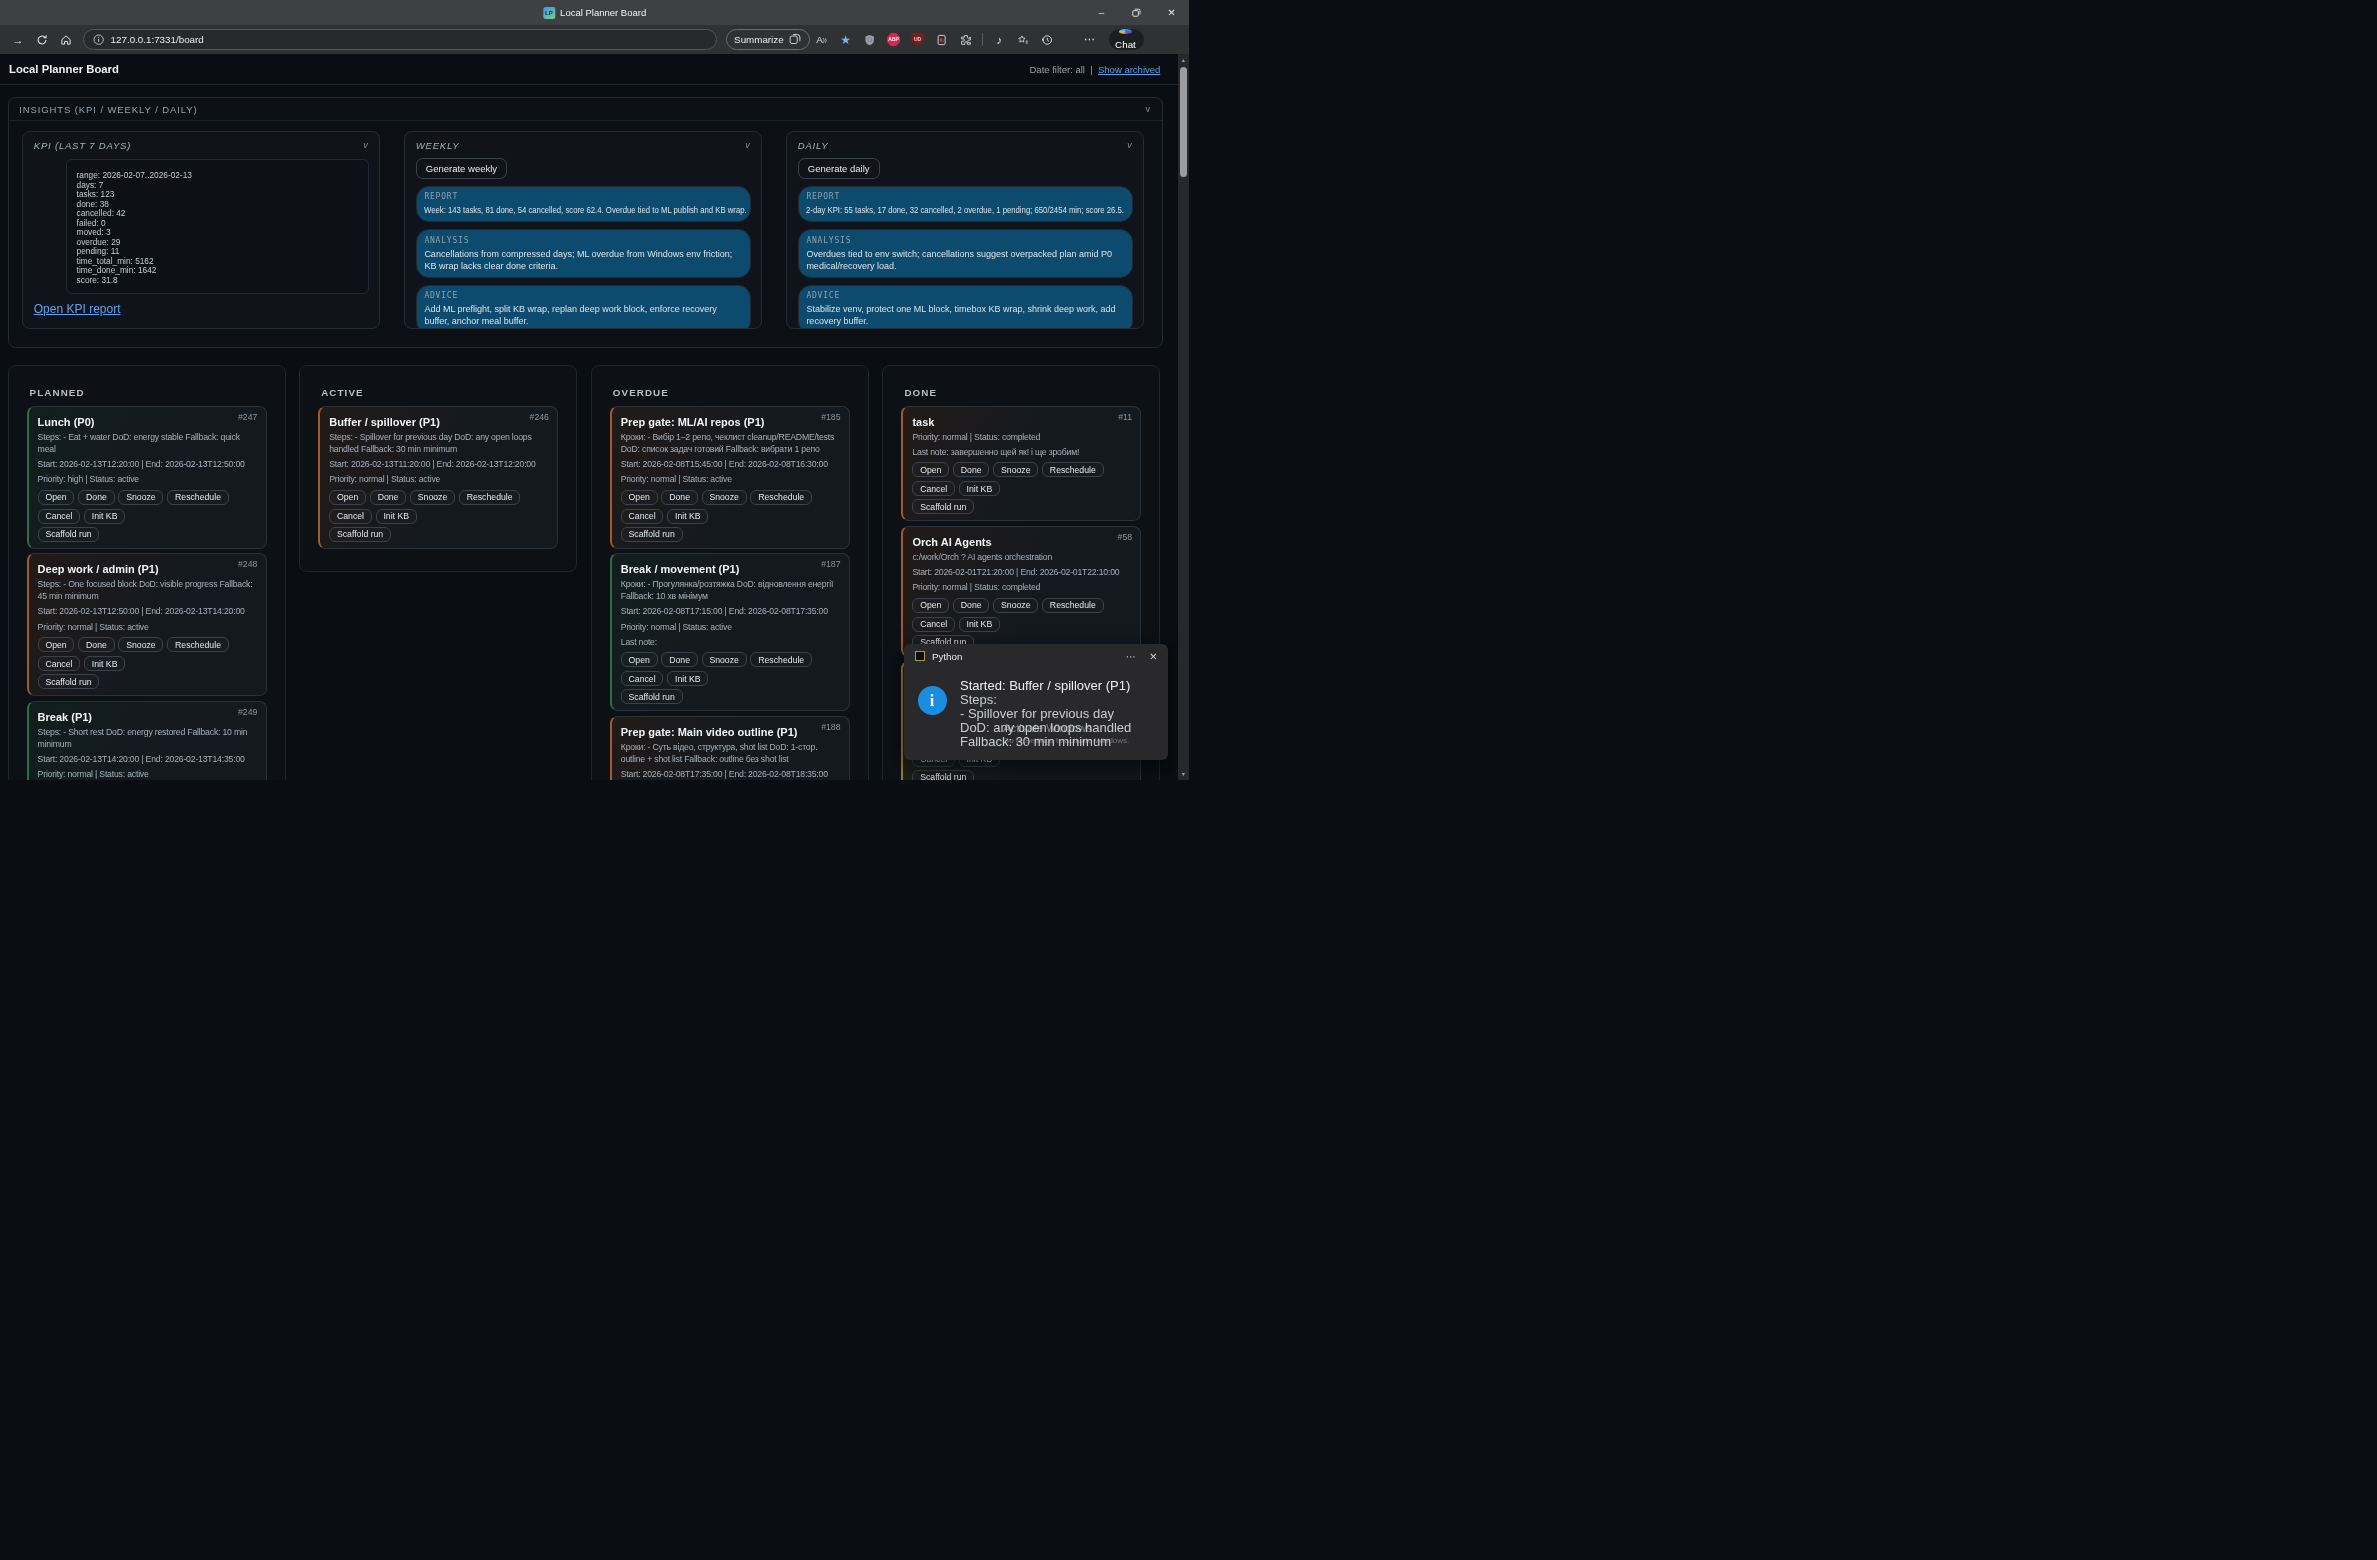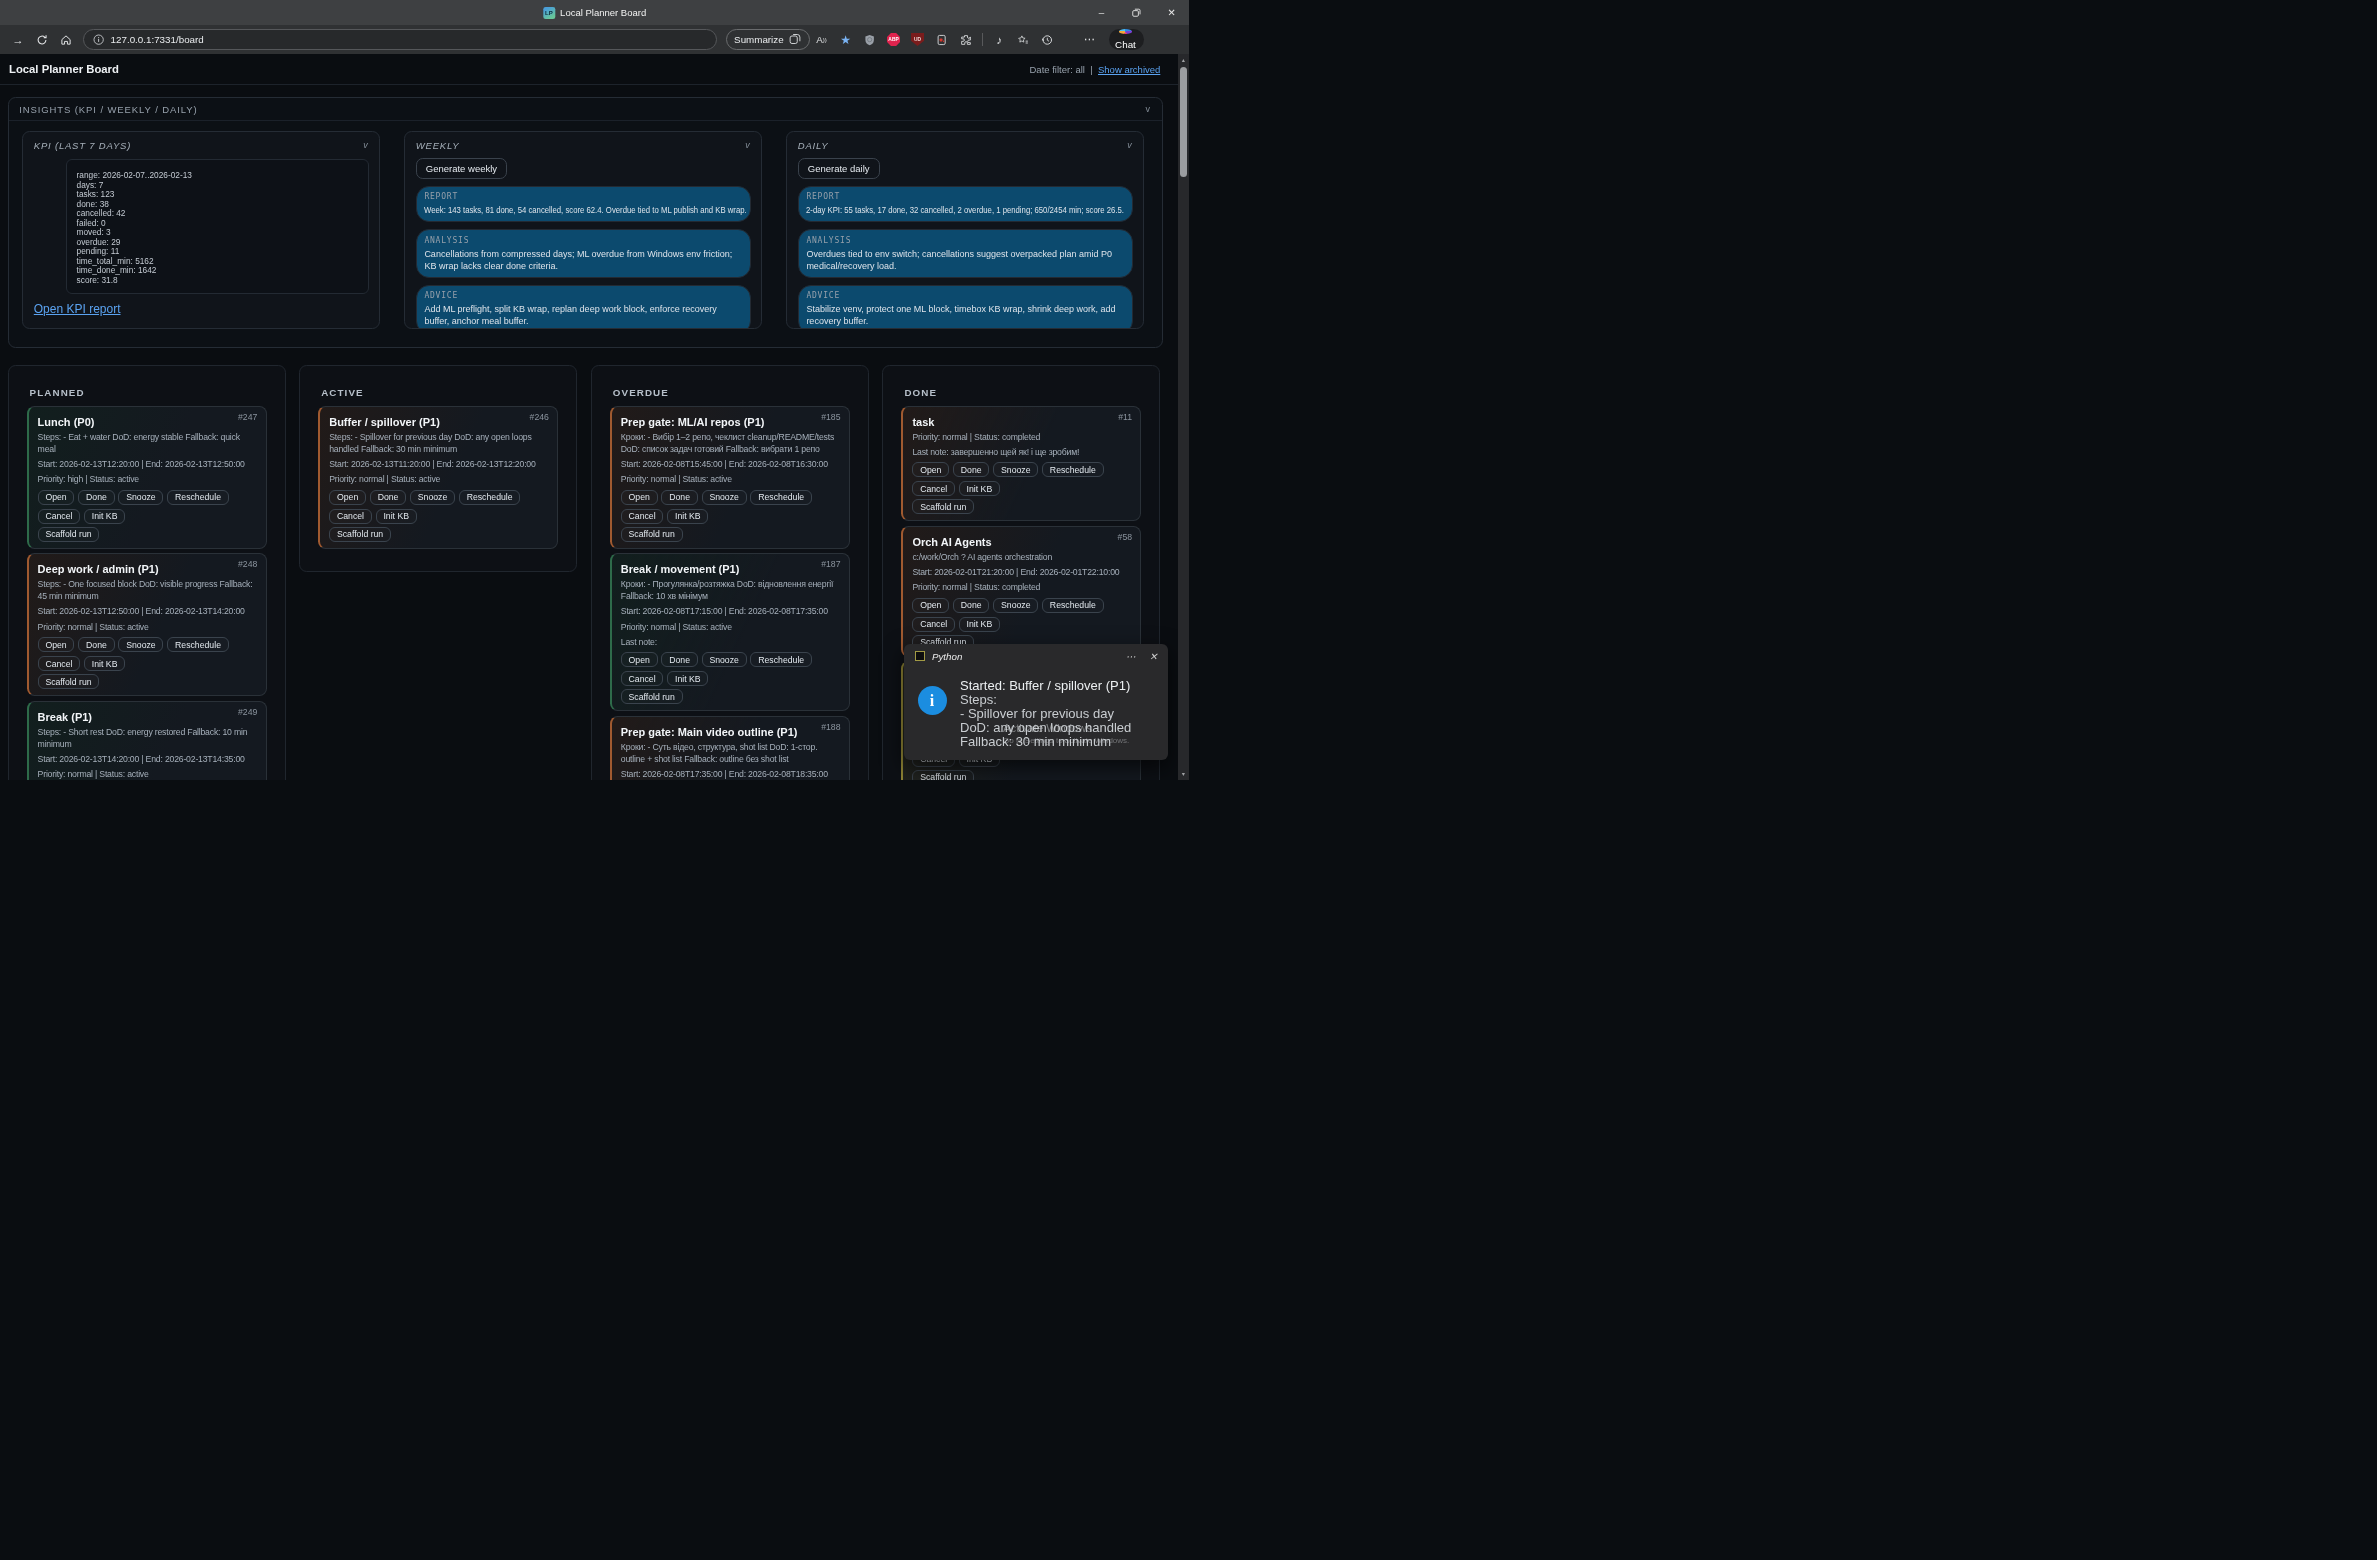--- a/index.html
+++ b/index.html
@@ -79,21 +79,21 @@
   .card-title { font-size:11px; font-weight:700; color:#f2f5f8; margin-top:4.5px; }
   .card-line { font-size:8.7px; letter-spacing:-0.2px; color:#a6b0bb; margin-top:3px; line-height:1.4; }
   .btn-row { margin-top:4.5px; display:flex; flex-wrap:wrap; gap:3.8px; }
   .btn-row + .btn-row { margin-top:3px; }
   .cbtn { font-size:8.7px; color:#e2e8ee; padding:1.5px 6.8px; border:0.8px solid #3a434d; border-radius:6px;
           background:rgba(255,255,255,0.015); height:15px; display:flex; align-items:center; cursor:pointer; }
 
   
   .toast { position:absolute; left:904px; top:590px; width:264px; height:116px; background:#29292b;
            border-radius:6px; box-shadow:0 7.6px 21px rgba(0,0,0,0.65); z-index:40; }
-  .toast-header { position:absolute; top:6.8px; left:11.3px; right:10.6px; display:flex; align-items:center; gap:6.8px;font-style:italic; }
+  .toast-header { position:absolute; top:6.8px; left:11.3px; right:10.6px; display:flex; align-items:center; gap:6.8px; }
   .py-icon { width:9.8px; height:9.8px; background:#0e0e0e; border:1.1px solid #a29a45; }
   .toast-app { color:#e9e9e9; font-size:9.8px; }
   .toast-controls { margin-left:auto; display:flex; gap:13.6px; color:#cfcfcf; font-size:9.8px; }
   .toast-info { position:absolute; left:13.6px; top:42px; width:29px; height:29px; border-radius:50%;
                 background:#1b8de0; color:#fff; display:flex; align-items:center; justify-content:center;
                 font-size:16px; font-weight:700; font-family:"Liberation Serif", serif; }
   .toast-text { position:absolute; left:56px; top:35px; }
   .toast-line { font-size:13px; line-height:14px; color:#c9cdd1; }
   .toast-line.first { color:#eceff1; }
 

